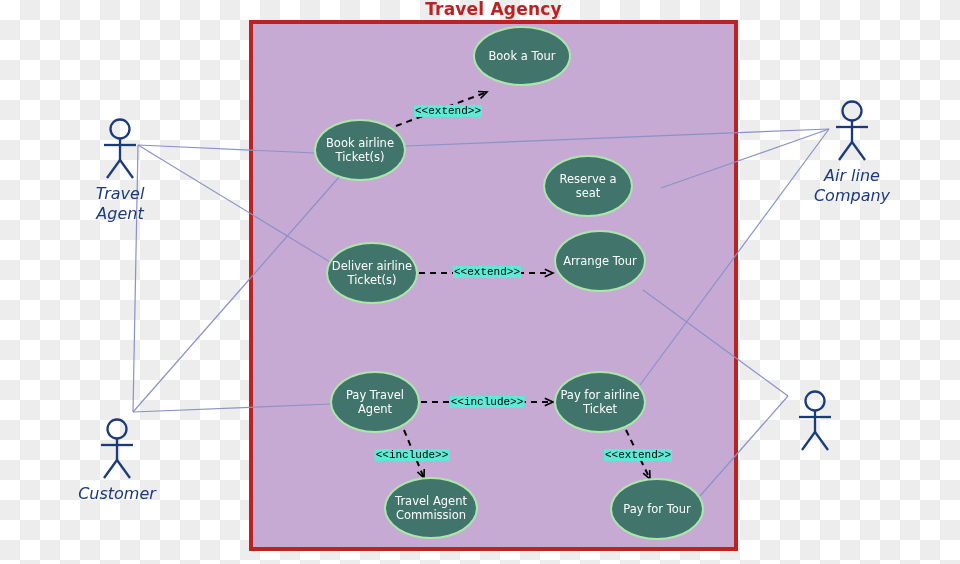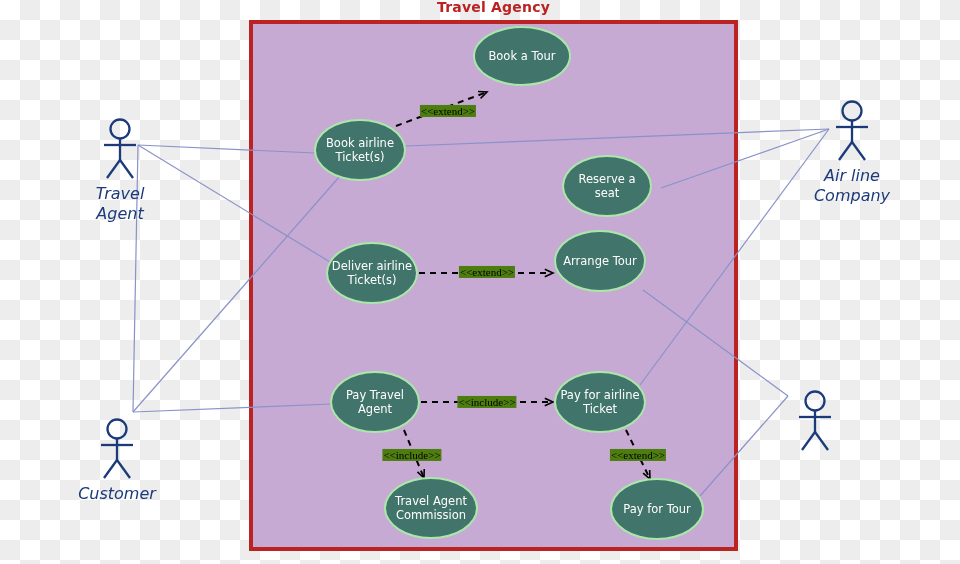--- a/index.html
+++ b/index.html
@@ -43,21 +43,21 @@
     background: #c6aad4;
     border: 4px solid #bb2222;
     box-sizing: border-box;
   }
   .boundary-title {
     position: absolute;
     left: 249px;
     top: -1px;
     width: 489px;
     text-align: center;
-    font-size: 14px;
+    font-size: 17px;
     font-weight: bold;
     color: #bb2222;
     font-family: "DejaVu Sans", sans-serif;
     letter-spacing: 0.2px;
   }
 
   
   .usecase {
     position: absolute;
     background: #41746a;
@@ -95,24 +95,24 @@
     color: #1b3a7a;
     line-height: 1.25;
     white-space: pre-line;
     font-family: "DejaVu Sans", sans-serif;
     font-style: italic;
   }
 
   
   .stereotype {
     position: absolute;
-    background: #4d7c0f;
+    background: #5eead4;
     color: #000000;
     font-size: 11px;
-    font-family: Liberation Serif, serif;
+    font-family: Liberation Mono, monospace;
     padding: 0 1px;
     white-space: nowrap;
     transform: translate(-50%, -50%);
     line-height: 1.1;
   }
 </style>
 </head>
 <body>
 
 <div id="canvas">
@@ -144,21 +144,21 @@
     </svg>
 
   <div id="nodes">
       <div class="usecase" style="left: 473px; top: 26px; width: 98px; height: 60px;">
         <span>Book a Tour</span>
       </div>
       <div class="usecase" style="left: 314px; top: 119px; width: 92px; height: 62px;">
         <span>Book airline
 Ticket(s)</span>
       </div>
-      <div class="usecase" style="left: 562px; top: 155px; width: 90px; height: 62px;">
+      <div class="usecase" style="left: 543px; top: 155px; width: 90px; height: 62px;">
         <span>Reserve a
 seat</span>
       </div>
       <div class="usecase" style="left: 326px; top: 242px; width: 92px; height: 62px; align-items: center;">
         <span>Deliver airline
 Ticket(s)</span>
       </div>
       <div class="usecase" style="left: 554px; top: 230px; width: 92px; height: 62px;">
         <span>Arrange Tour</span>
       </div>

